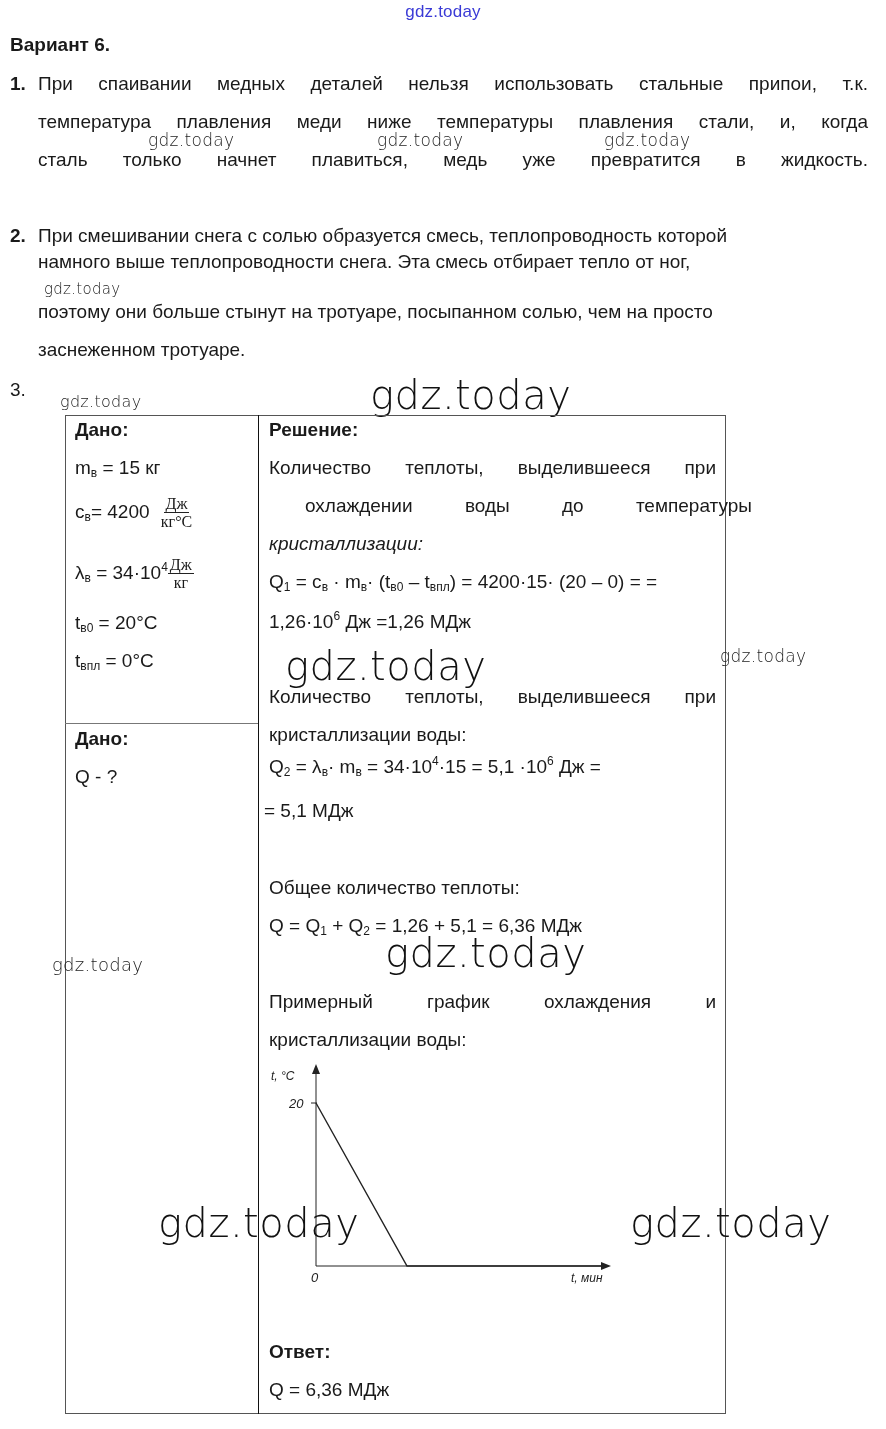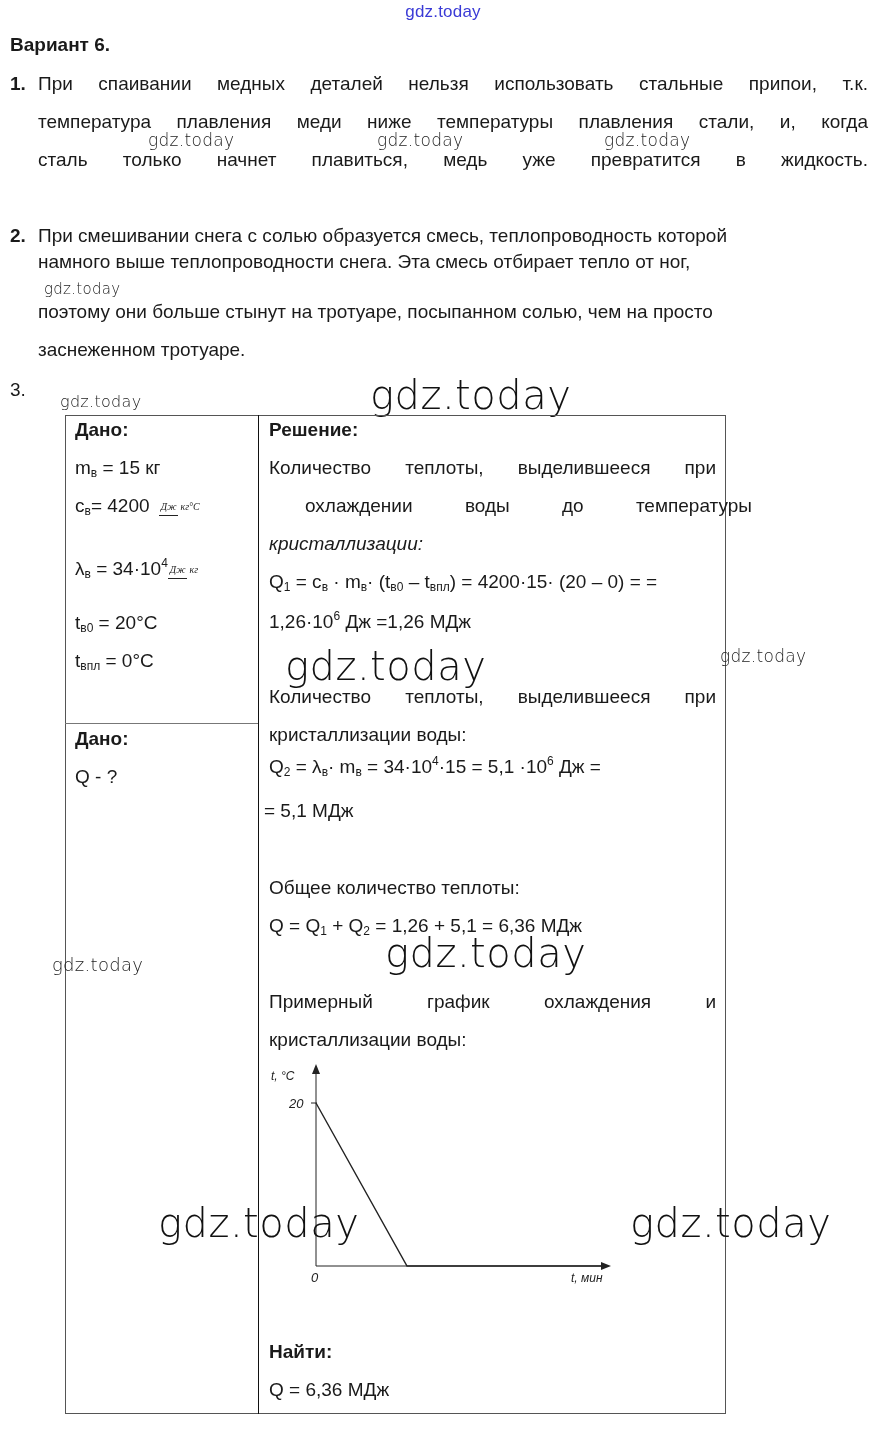--- a/index.html
+++ b/index.html
@@ -16,21 +16,21 @@
     .wm-small { font-family: "DejaVu Sans", sans-serif; font-weight: 200; color: #222; font-size: 17px; letter-spacing: 0.3px; }
     .wm-big { font-family: "DejaVu Sans", sans-serif; font-weight: 200; color: #111; font-size: 40px; letter-spacing: 0.5px; }
     .table-box { left: 65px; top: 415px; width: 661px; height: 999px; border: 1px solid #555; box-sizing: border-box; }
     .vdiv { left: 258px; top: 415px; width: 1px; height: 999px; background: #111; }
     .hdiv { left: 65px; top: 723px; width: 193px; height: 1px; background: #777; }
     .cell-text { font-size: 19px; white-space: nowrap; }
     .bold { font-weight: bold; }
     sub, sup { font-size: 12px; }
     sub { vertical-align: -3px; }
     sup { vertical-align: 8px; }
-    .frac { display: inline-flex; align-items: center; vertical-align: middle; font-family: "Liberation Serif", serif; font-size: 10px; line-height: 17px; margin-left: 4px; font-style: italic; }
+    .frac { display: inline-flex; flex-direction: column; align-items: center; vertical-align: middle; font-family: "Liberation Serif", serif; font-size: 16px; line-height: 17px; margin-left: 4px; }
     .frac .n { border-bottom: 1px solid #222; padding: 0 2px; }
     .frac .d { padding: 0 2px; }
     .sol { left: 269px; width: 447px; }
   </style>
 </head>
 <body>
 
 <div class="abs top-wm">gdz.today</div>
 
 <div class="abs variant">Вариант 6.</div>
@@ -107,14 +107,14 @@
   <polyline points="51,41 142,204 340,204" fill="none" stroke="#222" stroke-width="1.4"></polyline>
   <text x="6" y="18" font-family="Liberation Sans, sans-serif" font-style="italic" font-size="12" fill="#222">t, °C</text>
   <text x="24" y="46" font-family="Liberation Sans, sans-serif" font-style="italic" font-size="13" fill="#222">20</text>
   <text x="46" y="220" font-family="Liberation Sans, sans-serif" font-style="italic" font-size="13" fill="#222">0</text>
   <text x="306" y="220" font-family="Liberation Sans, sans-serif" font-style="italic" font-size="12" fill="#222">t, мин</text>
 </svg>
 
 <div class="abs wm-big" style="left:158px;top:1200px;">gdz.today</div>
 <div class="abs wm-big" style="left:630px;top:1200px;">gdz.today</div>
 
-<div class="abs cell-text bold" style="left:269px;top:1341px;">Найти:</div>
+<div class="abs cell-text bold" style="left:269px;top:1341px;">Ответ:</div>
 <div class="abs cell-text" style="left:269px;top:1379px;">Q = 6,36 МДж</div>
 
 </body></html>

